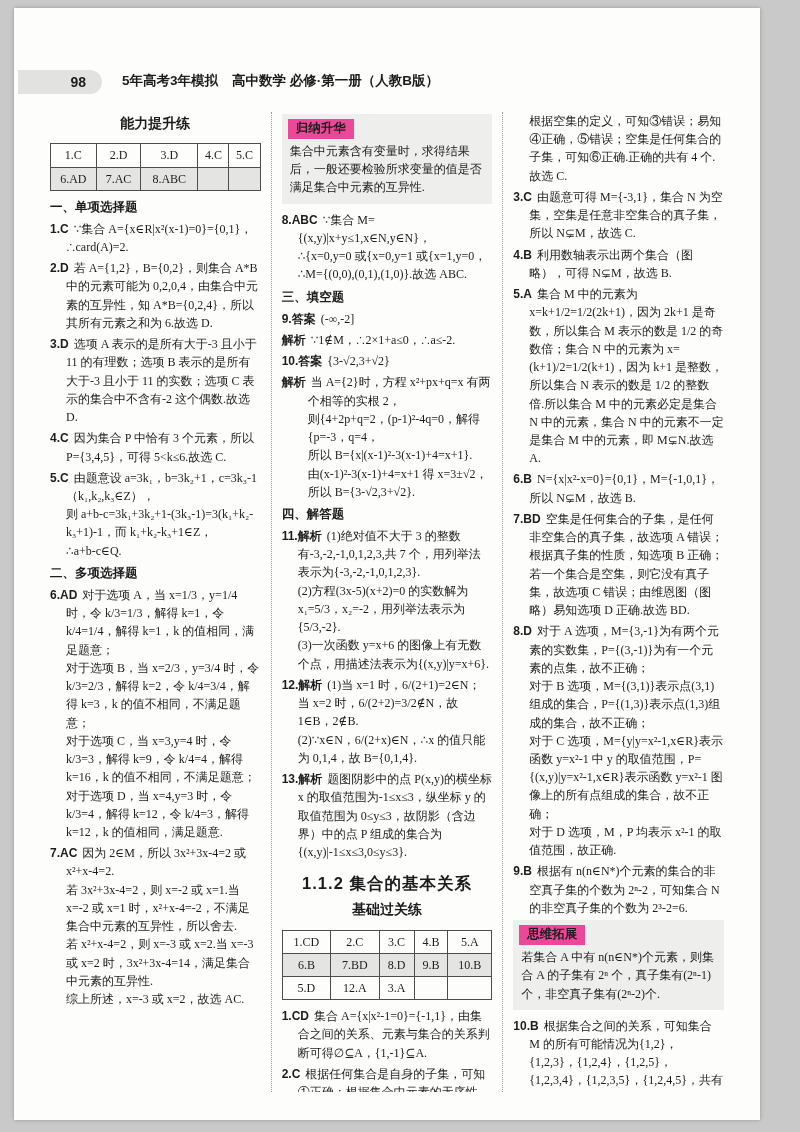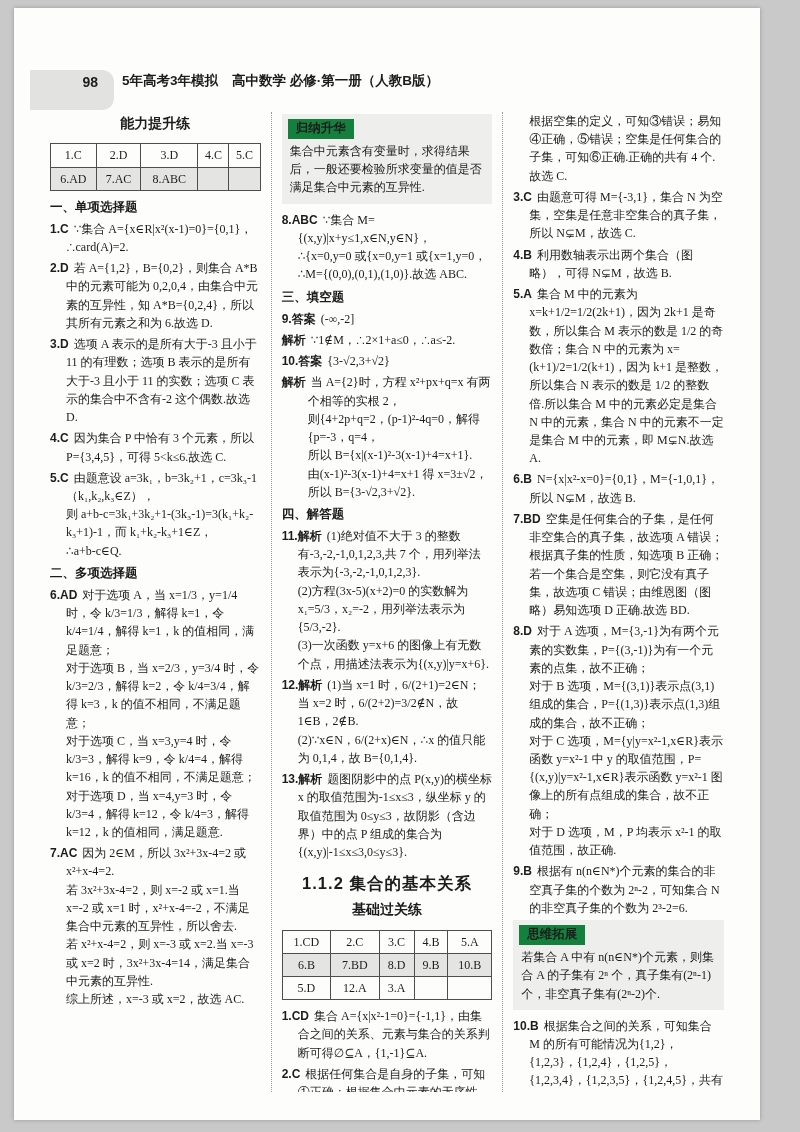--- a/index.html
+++ b/index.html
@@ -13,21 +13,21 @@
   }
   .page{
     position:absolute;left:14px;top:8px;width:746px;height:1112px;
     background:#fdfdfc;
     box-shadow:0 0 4px rgba(0,0,0,.25);
     overflow:hidden;
   }
   
   .header{position:absolute;left:0;top:62px;width:100%;height:28px;}
   .pagenum-pill{
-    position:absolute;left:16px;top:0;width:84px;height:40px;
+    position:absolute;left:4px;top:0;width:84px;height:24px;
     background:#e2e2e0;border-radius:0 12px 12px 0;
     text-align:right;line-height:24px;font-weight:bold;
     font-family:"Liberation Sans","DejaVu Sans",sans-serif;
     font-size:14px;padding-right:16px;box-sizing:border-box;
   }
   .header-title{
     position:absolute;left:108px;top:2px;
     font-family:"Liberation Sans","DejaVu Sans",sans-serif;
     font-size:13.5px;font-weight:bold;white-space:nowrap;
   }
@@ -74,21 +74,21 @@
     margin-right:5px;
   }
   p.item .txt{white-space:pre-line;}
   p.item.sub{padding-left:26px;text-indent:-26px;margin-left:0;}
   p.cont{margin:0 0 3px;padding-left:16px;}
   
   .note-box{
     background:#eeeeec;margin:2px 0 7px;padding:5px 8px 7px;
   }
   .note-box .note-title{
-    display:inline-block;background:#15803d;
+    display:inline-block;background:#ec4899;
     font-family:"Liberation Sans","DejaVu Sans",sans-serif;
     font-weight:bold;font-size:12.5px;
     padding:0 8px 1px;margin:-2px 0 3px -2px;
   }
   .note-box .note-text{white-space:pre-line;}
 </style>
 </head>
 <body>
 
 <div class="page">

